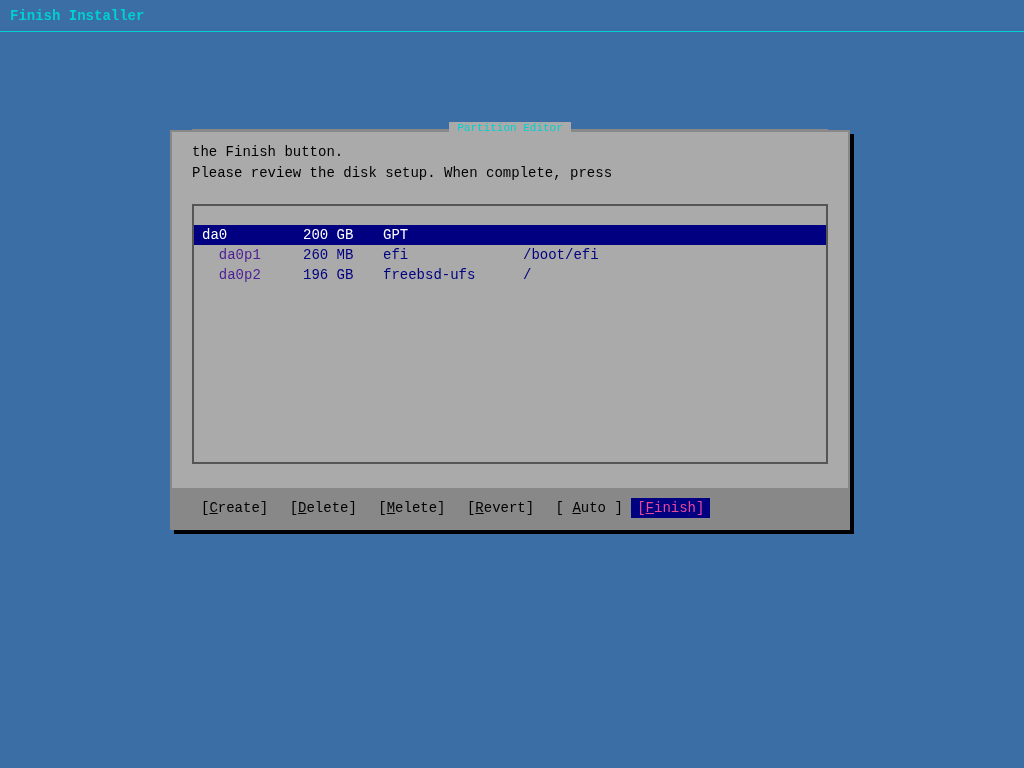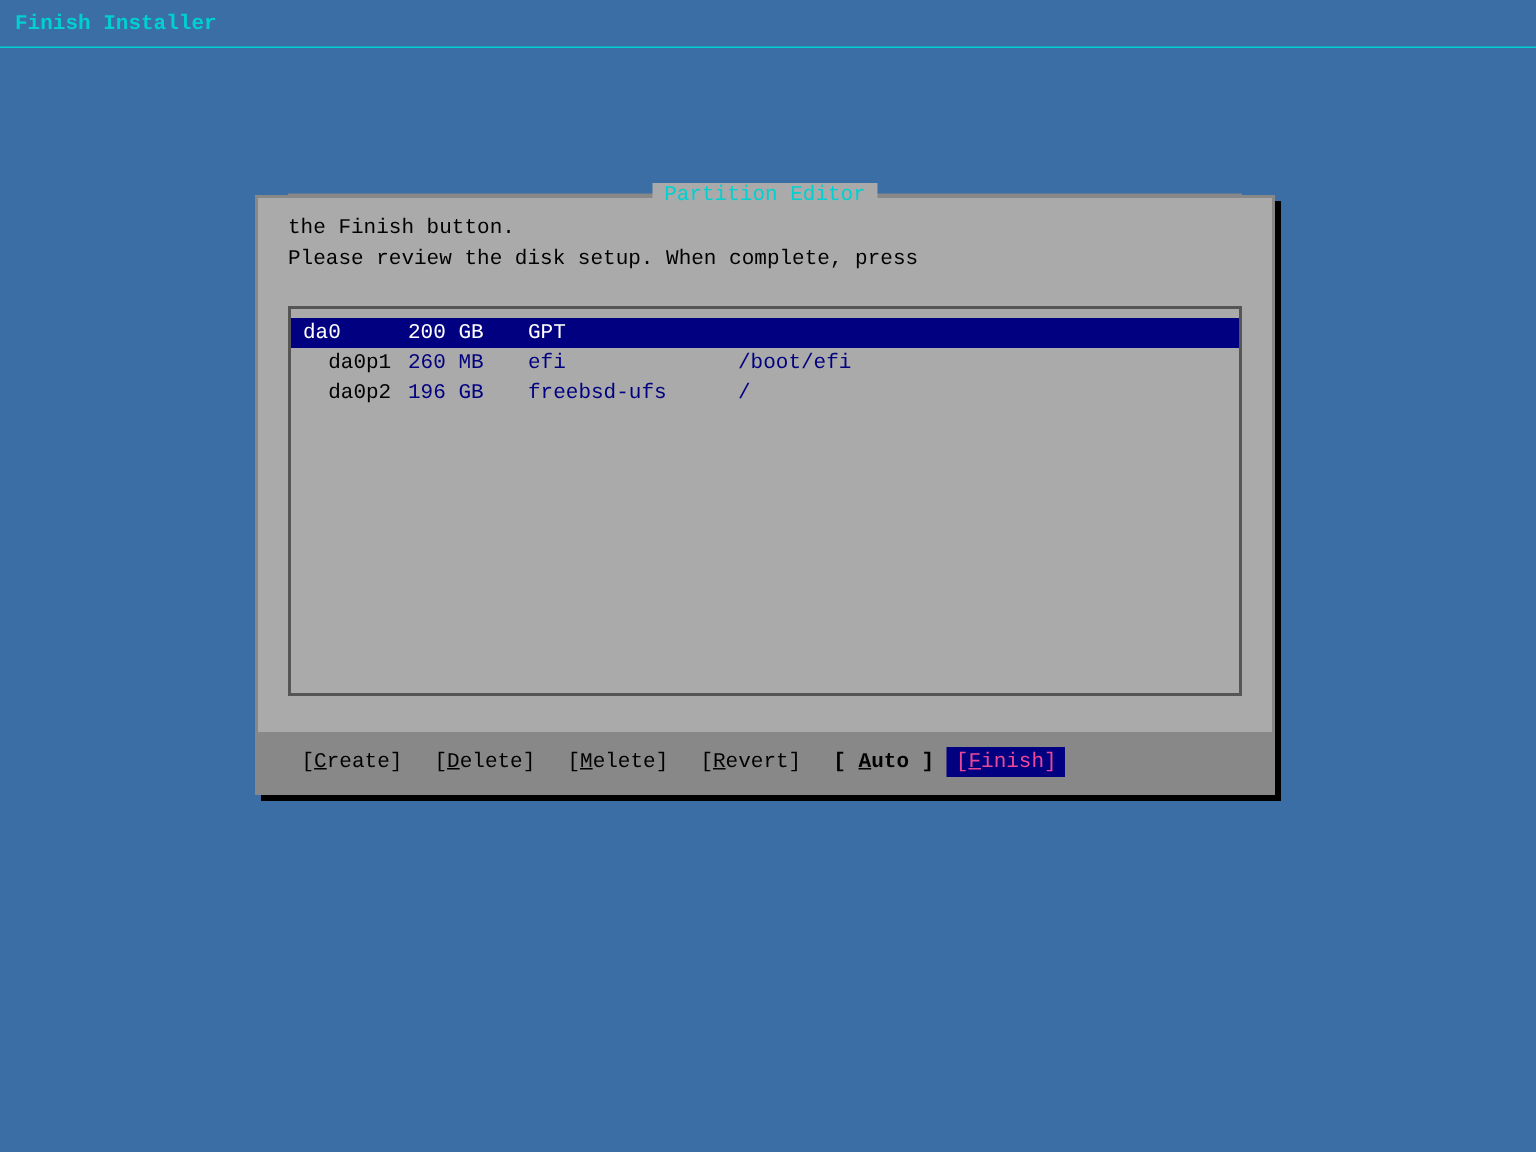--- a/index.html
+++ b/index.html
@@ -62,21 +62,21 @@
       display: flex;
       justify-content: center;
       align-items: flex-start;
       margin-top: -10px;
     }
 
     .dialog-title {
       color: #00d0d0;
       background-color: #aaaaaa;
       padding: 0 8px;
-      font-size: 14px;
+      font-size: 11px;
       position: relative;
       z-index: 1;
     }
 
     .dialog-title-line {
       position: absolute;
       top: 7px;
       left: 20px;
       right: 20px;
       height: 1px;
@@ -90,21 +90,21 @@
     .dialog-description {
       color: #000000;
       margin-bottom: 20px;
       line-height: 1.5;
     }
 
     
     .partition-box {
       border: 2px solid #555555;
       background-color: #aaaaaa;
-      padding: 6px 0;
+      padding: 19px 0;
       min-height: 260px;
       margin-bottom: 14px;
     }
 
     .partition-row {
       display: flex;
       align-items: center;
       padding: 2px 8px;
       color: #000080;
       font-family: 'Courier New', Courier, monospace;
@@ -116,30 +116,31 @@
       color: #ffffff;
     }
 
     .partition-row.selected .part-name {
       color: #ffffff;
     }
 
     .part-name {
       display: inline-block;
       min-width: 70px;
-      color: #000000;
+      color: #4c1d95;
     }
 
     .part-name.selected {
       color: #ffffff;
     }
 
     .part-size {
       display: inline-block;
       min-width: 80px;
+      margin-left: 31px;
     }
 
     .part-type {
       display: inline-block;
       min-width: 140px;
     }
 
     .part-mount {
       display: inline-block;
     }
@@ -179,21 +180,20 @@
       font-family: 'Courier New', Courier, monospace;
       font-size: 14px;
       cursor: pointer;
       border: none;
     }
 
     .btn-auto {
       color: #000000;
       font-family: 'Courier New', Courier, monospace;
       font-size: 14px;
-      font-weight: bold;
     }
   </style>
 </head>
 <body>
 
 <div class="top-bar">
   <span class="top-bar-title">Finish Installer</span>
   <div class="top-bar-line"></div>
 </div>
 

